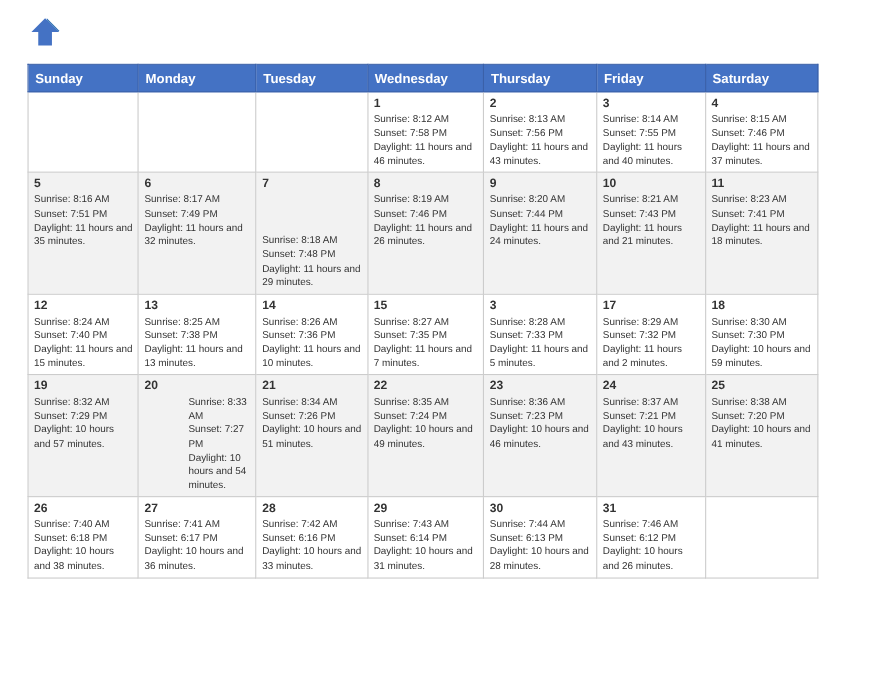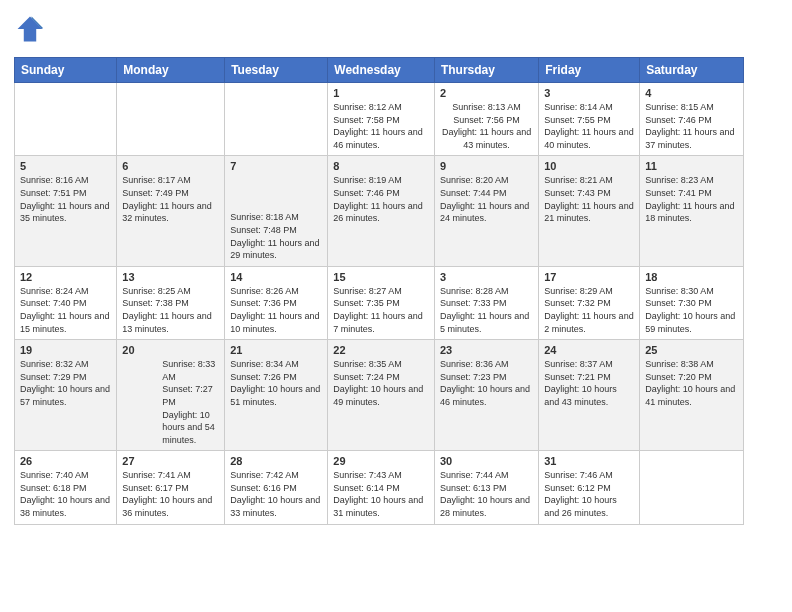--- a/index.html
+++ b/index.html
@@ -6,21 +6,21 @@
     body {
       font-family: Arial, sans-serif;
       background: #fff;
       width: 792px;
       height: 612px;
       overflow: hidden;
     }
     .page {
       width: 764px;
       min-height: 612px;
-      padding: 15px 20px 10px 14px;
+      padding: 15px 20px 10px 25px;
       background: #fff;
     }
     .header {
       display: flex;
       align-items: flex-start;
       justify-content: space-between;
       margin-bottom: 10px;
     }
     .logo {
       display: flex;
@@ -142,21 +142,21 @@
           <td class="empty-cell"></td>
           <td class="empty-cell"></td>
           <td>
             <span class="day-number">1</span>
             <div class="day-info" style="white-space: pre-line;">Sunrise: 8:12 AM
 Sunset: 7:58 PM
 Daylight: 11 hours and 46 minutes.</div>
           </td>
           <td>
             <span class="day-number">2</span>
-            <div class="day-info" style="white-space: pre-line; text-align: center;">Sunrise: 8:13 AM
+            <div class="day-info" style="white-space: pre-line;">Sunrise: 8:13 AM
 Sunset: 7:56 PM
 Daylight: 11 hours and 43 minutes.</div>
           </td>
           <td>
             <span class="day-number">3</span>
             <div class="day-info" style="white-space: pre-line;">Sunrise: 8:14 AM
 Sunset: 7:55 PM
 Daylight: 11 hours and 40 minutes.</div>
           </td>
           <td>

